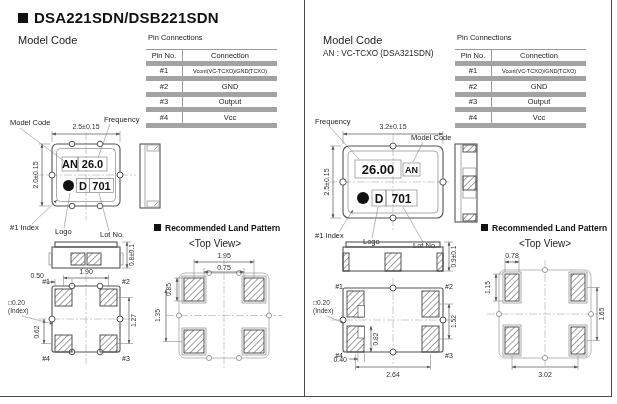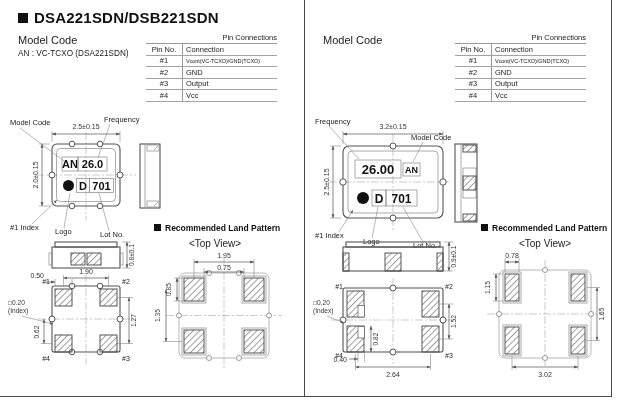--- a/index.html
+++ b/index.html
@@ -11,27 +11,27 @@
   #p0{left:8px;width:296px;}
   #p1{left:313px;width:300px;}
   .hdr{position:absolute;left:10px;top:9px;display:flex;align-items:center;gap:6px;}
   .sq{width:10px;height:10px;background:#111;flex:0 0 auto;}
   .title{font-size:15px;font-weight:bold;color:#111;letter-spacing:.2px;white-space:nowrap;}
   .model{position:absolute;left:10px;top:34px;color:#222;}
   .mh{font-size:11px;margin-bottom:3px;}
   .ml{font-size:8.2px;line-height:10.5px;white-space:nowrap;}
   .pins{position:absolute;top:33px;color:#222;}
   #p0 .pins{left:138px;} #p1 .pins{left:142px;}
-  .pt{font-size:7.5px;margin-bottom:1px;padding-left:2px;text-align:right;}
+  .pt{font-size:7.5px;margin-bottom:7px;padding-left:2px;}
   table{border-collapse:collapse;}
-  .pins td{font-size:7.5px;height:10.5px;padding:0 3px;border-bottom:1px solid #a3a3a3;
+  .pins td{font-size:7.5px;height:10.5px;padding:0 3px;border-bottom:5px solid #a3a3a3;
            color:#222;vertical-align:middle;white-space:nowrap;margin-left:28px;}
   .pins tr.h td{border-top:1px solid #999;}
   .pins td.n{width:30px;text-align:center;border-right:1px solid #999;}
-  .pins td.v{width:88px;text-align:left;}
+  .pins td.v{width:88px;text-align:center;}
   .pins td.small{font-size:5.6px;letter-spacing:-.1px;}
   svg.draw{position:absolute;left:0;top:108px;}
   svg text{font-family:"Liberation Sans",sans-serif;fill:#222;}
   .dt{font-size:7px;fill:#333;}
   .vt{font-size:6.6px;fill:#333;}
   .lt{font-size:7.5px;fill:#222;}
   .pn{font-size:7px;fill:#222;}
   .lph{font-size:8.5px;font-weight:bold;fill:#111;}
   .tv{font-size:10px;fill:#222;}
   .mk{font-weight:bold;fill:#111;}
@@ -53,21 +53,20 @@
   <div class="vline" style="left:611px"></div>
   <div class="hline"></div>
 
   <div class="panel" id="p0">
     <div class="hdr">
       <div class="sq"></div>
       <div class="title">DSA221SDN/DSB221SDN</div>
     </div>
     <div class="model">
       <div class="mh">Model Code</div>
-      <div class="ml">AN : VC-TCXO (DSA221SDN)</div>
     </div>
     <div class="pins">
       <div class="pt">Pin Connections</div>
       <table>
         <tbody>
             <tr class="h">
               <td class="n">Pin No.</td>
               <td class="v">Connection</td>
             </tr>
         <tr>
@@ -236,20 +235,21 @@
         <line class="ext" x1="174" y1="233.5" x2="155" y2="233.5"></line>
         <line class="dim" x1="158" y1="181.5" x2="158" y2="233.5" marker-start="url(#a0)" marker-end="url(#a0)"></line>
         <text class="vt" x="152" y="207.5" text-anchor="middle" transform="rotate(-90 152 207.5)">1.35</text>
       </g>
     </svg>
   </div>
 
   <div class="panel" id="p1">
     <div class="model">
       <div class="mh">Model Code</div>
+      <div class="ml">AN : VC-TCXO (DSA321SDN)</div>
     </div>
     <div class="pins">
       <div class="pt">Pin Connections</div>
       <table>
         <tbody>
             <tr class="h">
               <td class="n">Pin No.</td>
               <td class="v">Connection</td>
             </tr>
         <tr>

